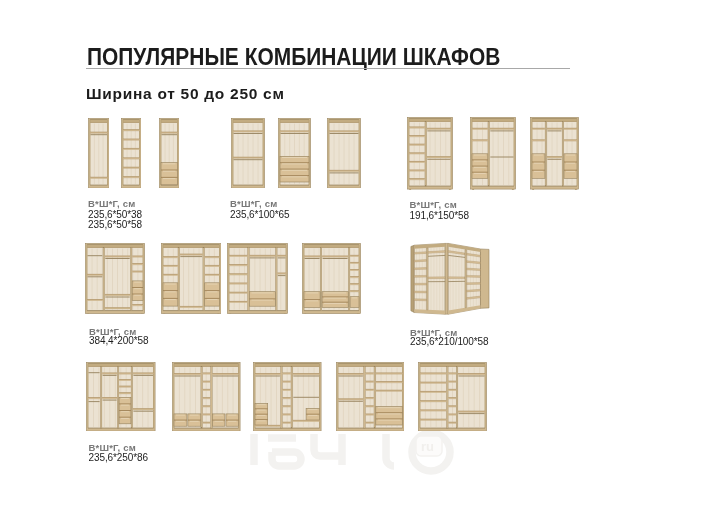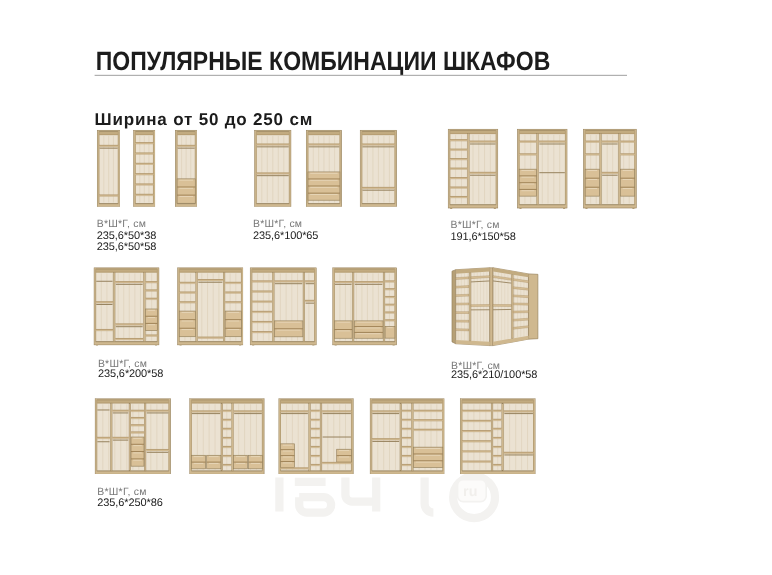--- a/index.html
+++ b/index.html
@@ -1,18 +1,18 @@
 <!DOCTYPE html>
 <html lang="ru"><head><meta charset="utf-8"><title>Популярные комбинации шкафов</title>
 <style>
 html,body{margin:0;padding:0;background:#fff;}
 body{width:702px;height:523px;position:relative;overflow:hidden;font-family:"Liberation Sans",sans-serif;}
 .t1{position:absolute;left:87px;top:43px;font-size:24px;font-weight:bold;color:#1c1c1c;letter-spacing:0;white-space:nowrap;transform:scaleX(0.872);transform-origin:0 0;}
-.t2{position:absolute;left:86px;top:84.7px;font-size:15.5px;font-weight:bold;color:#1c1c1c;white-space:nowrap;letter-spacing:0.72px;margin-top:16px;}
-.lab{position:absolute;font-size:9.5px;color:#787878;white-space:nowrap;letter-spacing:0.2px;line-height:10px;}
+.t2{position:absolute;left:86px;top:84.7px;font-size:15.5px;font-weight:bold;color:#1c1c1c;white-space:nowrap;letter-spacing:0.72px;}
+.lab{position:absolute;font-size:9.5px;color:#787878;white-space:nowrap;letter-spacing:0.2px;line-height:10px;font-weight:bold;}
 .dim{position:absolute;font-size:10px;font-weight:normal;color:#1d1d1d;white-space:nowrap;letter-spacing:-0.1px;line-height:10.3px;}
 .rule{position:absolute;left:86px;top:68px;width:484px;height:1px;background:#a8a8a8;}
 </style></head><body>
 
 <div class="t1">ПОПУЛЯРНЫЕ КОМБИНАЦИИ ШКАФОВ</div>
 
 <div class="rule"></div>
 
 <div class="t2">Ширина от 50 до 250 см</div>
 
@@ -961,21 +961,21 @@
       <line x1="50.1" y1="54.9" x2="55" y2="54.9" stroke="#ecdfc6" stroke-width="0.6"></line>
     </g>
 
 <g>
       <rect x="2.2" y="70.7" width="1.9" height="2.1" fill="#ab9468"></rect>
       <rect x="54.9" y="70.7" width="1.9" height="2.1" fill="#ab9468"></rect>
     </g>
 </svg>
 
 <div class="lab" style="left:89px;top:326.8px">В*Ш*Г, см</div>
-<div class="dim" style="left:89px;top:336.3px">235,6*200*58</div>
+<div class="dim" style="left:89px;top:336.3px">384,4*200*58</div>
 
 <svg style="position:absolute;left:405px;top:240px" width="90" height="78" viewBox="0 0 90 78">
 
 <g>
       <polygon points="5.9,6.5 9.3,5.2 9.3,72.5 5.9,70.8" fill="#b6a076" stroke="#95815c" stroke-width="0.6"></polygon>
       <polygon points="9.3,5.2 40.2,3.4 40.2,74.2 9.3,72.5" fill="#ebe2d2" stroke="#95815c" stroke-width="0.6"></polygon>
       <polygon points="40.2,3.4 43.2,3.4 43.2,74.2 40.2,74.2" fill="#cfb88f" stroke="#95815c" stroke-width="0.5"></polygon>
       <polygon points="43.2,3.4 75.5,9.0 75.5,68.3 43.2,74.2" fill="#ebe2d2" stroke="#95815c" stroke-width="0.6"></polygon>
       <polygon points="75.5,9.0 84.0,9.4 84.0,67.9 75.5,68.3" fill="#cfb88f" stroke="#95815c" stroke-width="0.6"></polygon>
       <polygon points="9.3,5.2 40.2,3.4 40.2,6.8 9.3,8.8" fill="#c2ab80"></polygon>

